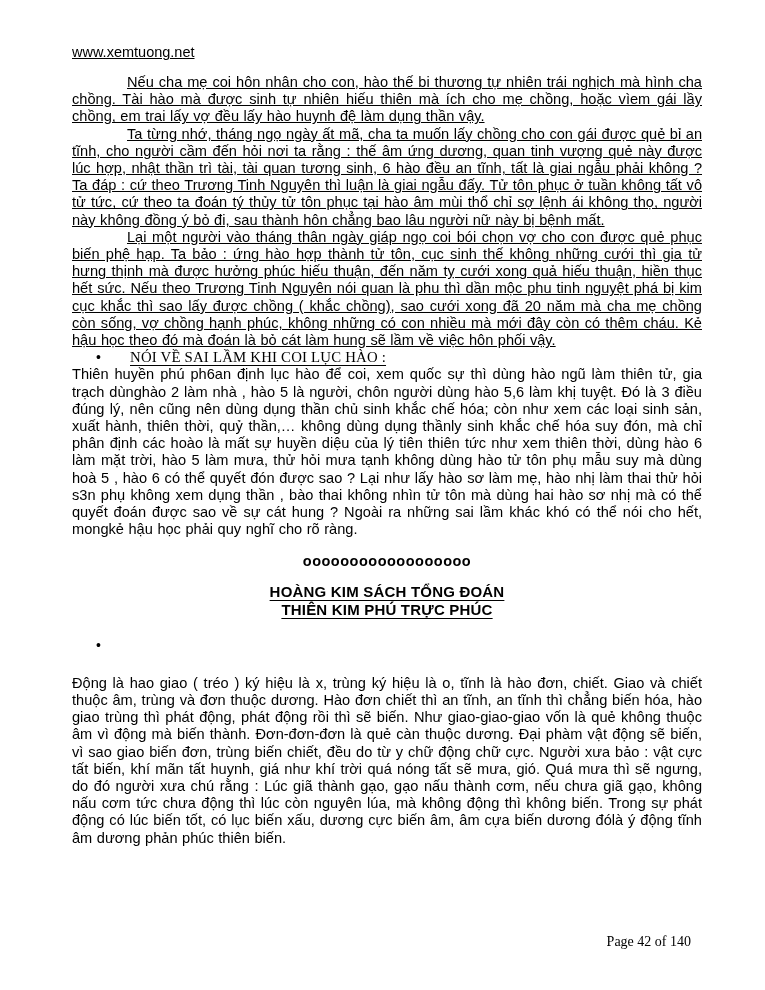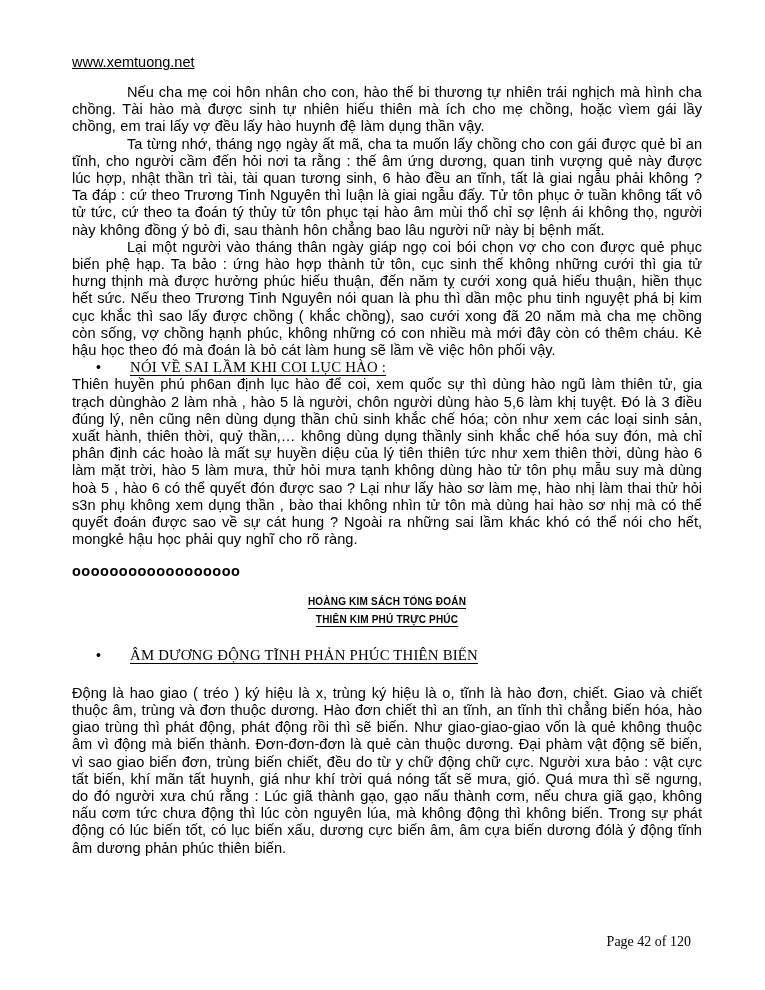--- a/index.html
+++ b/index.html
@@ -17,31 +17,32 @@
   }
   .content {
     position: absolute;
     left: 72px;
     top: 42px;
     width: 630px;
   }
   .site-header {
     font-size: 14.5px;
     text-decoration: underline;
-    margin: 12px 0 14px 0;
+    margin: 2px 0 14px 0;
   }
   .para {
     font-size: 14.6px;
     line-height: 17.2px;
     text-align: justify;
     margin: 0;
     word-spacing: 0.5px;
   }
   .indent {
     text-indent: 55px;
+    text-decoration: underline;
   }
   .gap-above {
     margin-top: 16px;
   }
   .bullet-heading {
     display: flex;
     align-items: baseline;
     font-size: 14.8px;
     line-height: 17.2px;
     margin: 0 0 0 24px;
@@ -51,32 +52,33 @@
     flex: 0 0 34px;
     font-size: 14px;
   }
   .bullet-heading .bh-text {
     text-decoration: underline;
     text-underline-offset: 3px;
     letter-spacing: 0.2px;
     font-family: Liberation Serif, serif;
   }
   .divider {
+    text-align: center;
     font-weight: bold;
     font-size: 14.5px;
     letter-spacing: 0.5px;
     margin: 15px 0 14px 0;
   }
   .title-block {
     text-align: center;
     margin: 0 0 16px 0;
   }
   .title-line {
     font-weight: bold;
-    font-size: 10px;
+    font-size: 15px;
     line-height: 18px;
     text-decoration: underline;
     text-underline-offset: 3px;
     letter-spacing: 0.2px;
   }
   .heading2-row {
     margin-top: 18px;
     margin-bottom: 20px;
   }
   .footer {
@@ -109,21 +111,20 @@
 
   <div class="divider">oooooooooooooooooo</div>
 
   <div class="title-block">
     <div class="title-line">HOÀNG KIM SÁCH TỔNG ĐOÁN</div>
     <div class="title-line">THIÊN KIM PHÚ TRỰC PHÚC</div>
   </div>
 
   <div class="bullet-heading heading2-row">
     <span class="bullet">•</span>
-    <span class="bh-text">ÂM DƯƠNG ĐỘNG TĨNH PHẢN PHÚC THIÊN BIẾN</span>
   </div>
 
 
   <p class="para">Động là hao giao ( tréo ) ký hiệu là x, trùng ký hiệu là o, tĩnh là hào đơn, chiết. Giao và chiết thuộc âm, trùng và đơn thuộc dương. Hào đơn chiết thì an tĩnh, an tĩnh thì chẳng biến hóa, hào giao trùng thì phát động, phát động rồi thì sẽ biến. Như giao-giao-giao vốn là quẻ không thuộc âm vì động mà biến thành. Đơn-đơn-đơn là quẻ càn thuộc dương. Đại phàm vật động sẽ biến, vì sao giao biến đơn, trùng biến chiết, đều do từ y chữ động chữ cực. Người xưa bảo : vật cực tất biến, khí mãn tất huynh, giá như khí trời quá nóng tất sẽ mưa, gió. Quá mưa thì sẽ ngưng, do đó người xưa chú rằng : Lúc giã thành gạo, gạo nấu thành cơm, nếu chưa giã gạo, không nấu cơm tức chưa động thì lúc còn nguyên lúa, mà không động thì không biến. Trong sự phát động có lúc biến tốt, có lục biến xấu, dương cực biến âm, âm cựa biến dương đólà ý động tĩnh âm dương phản phúc thiên biến.</p>
 
 </div>
 
-<div class="footer">Page 42 of 120</div>
+<div class="footer">Page 42 of 140</div>
 
 </body></html>

